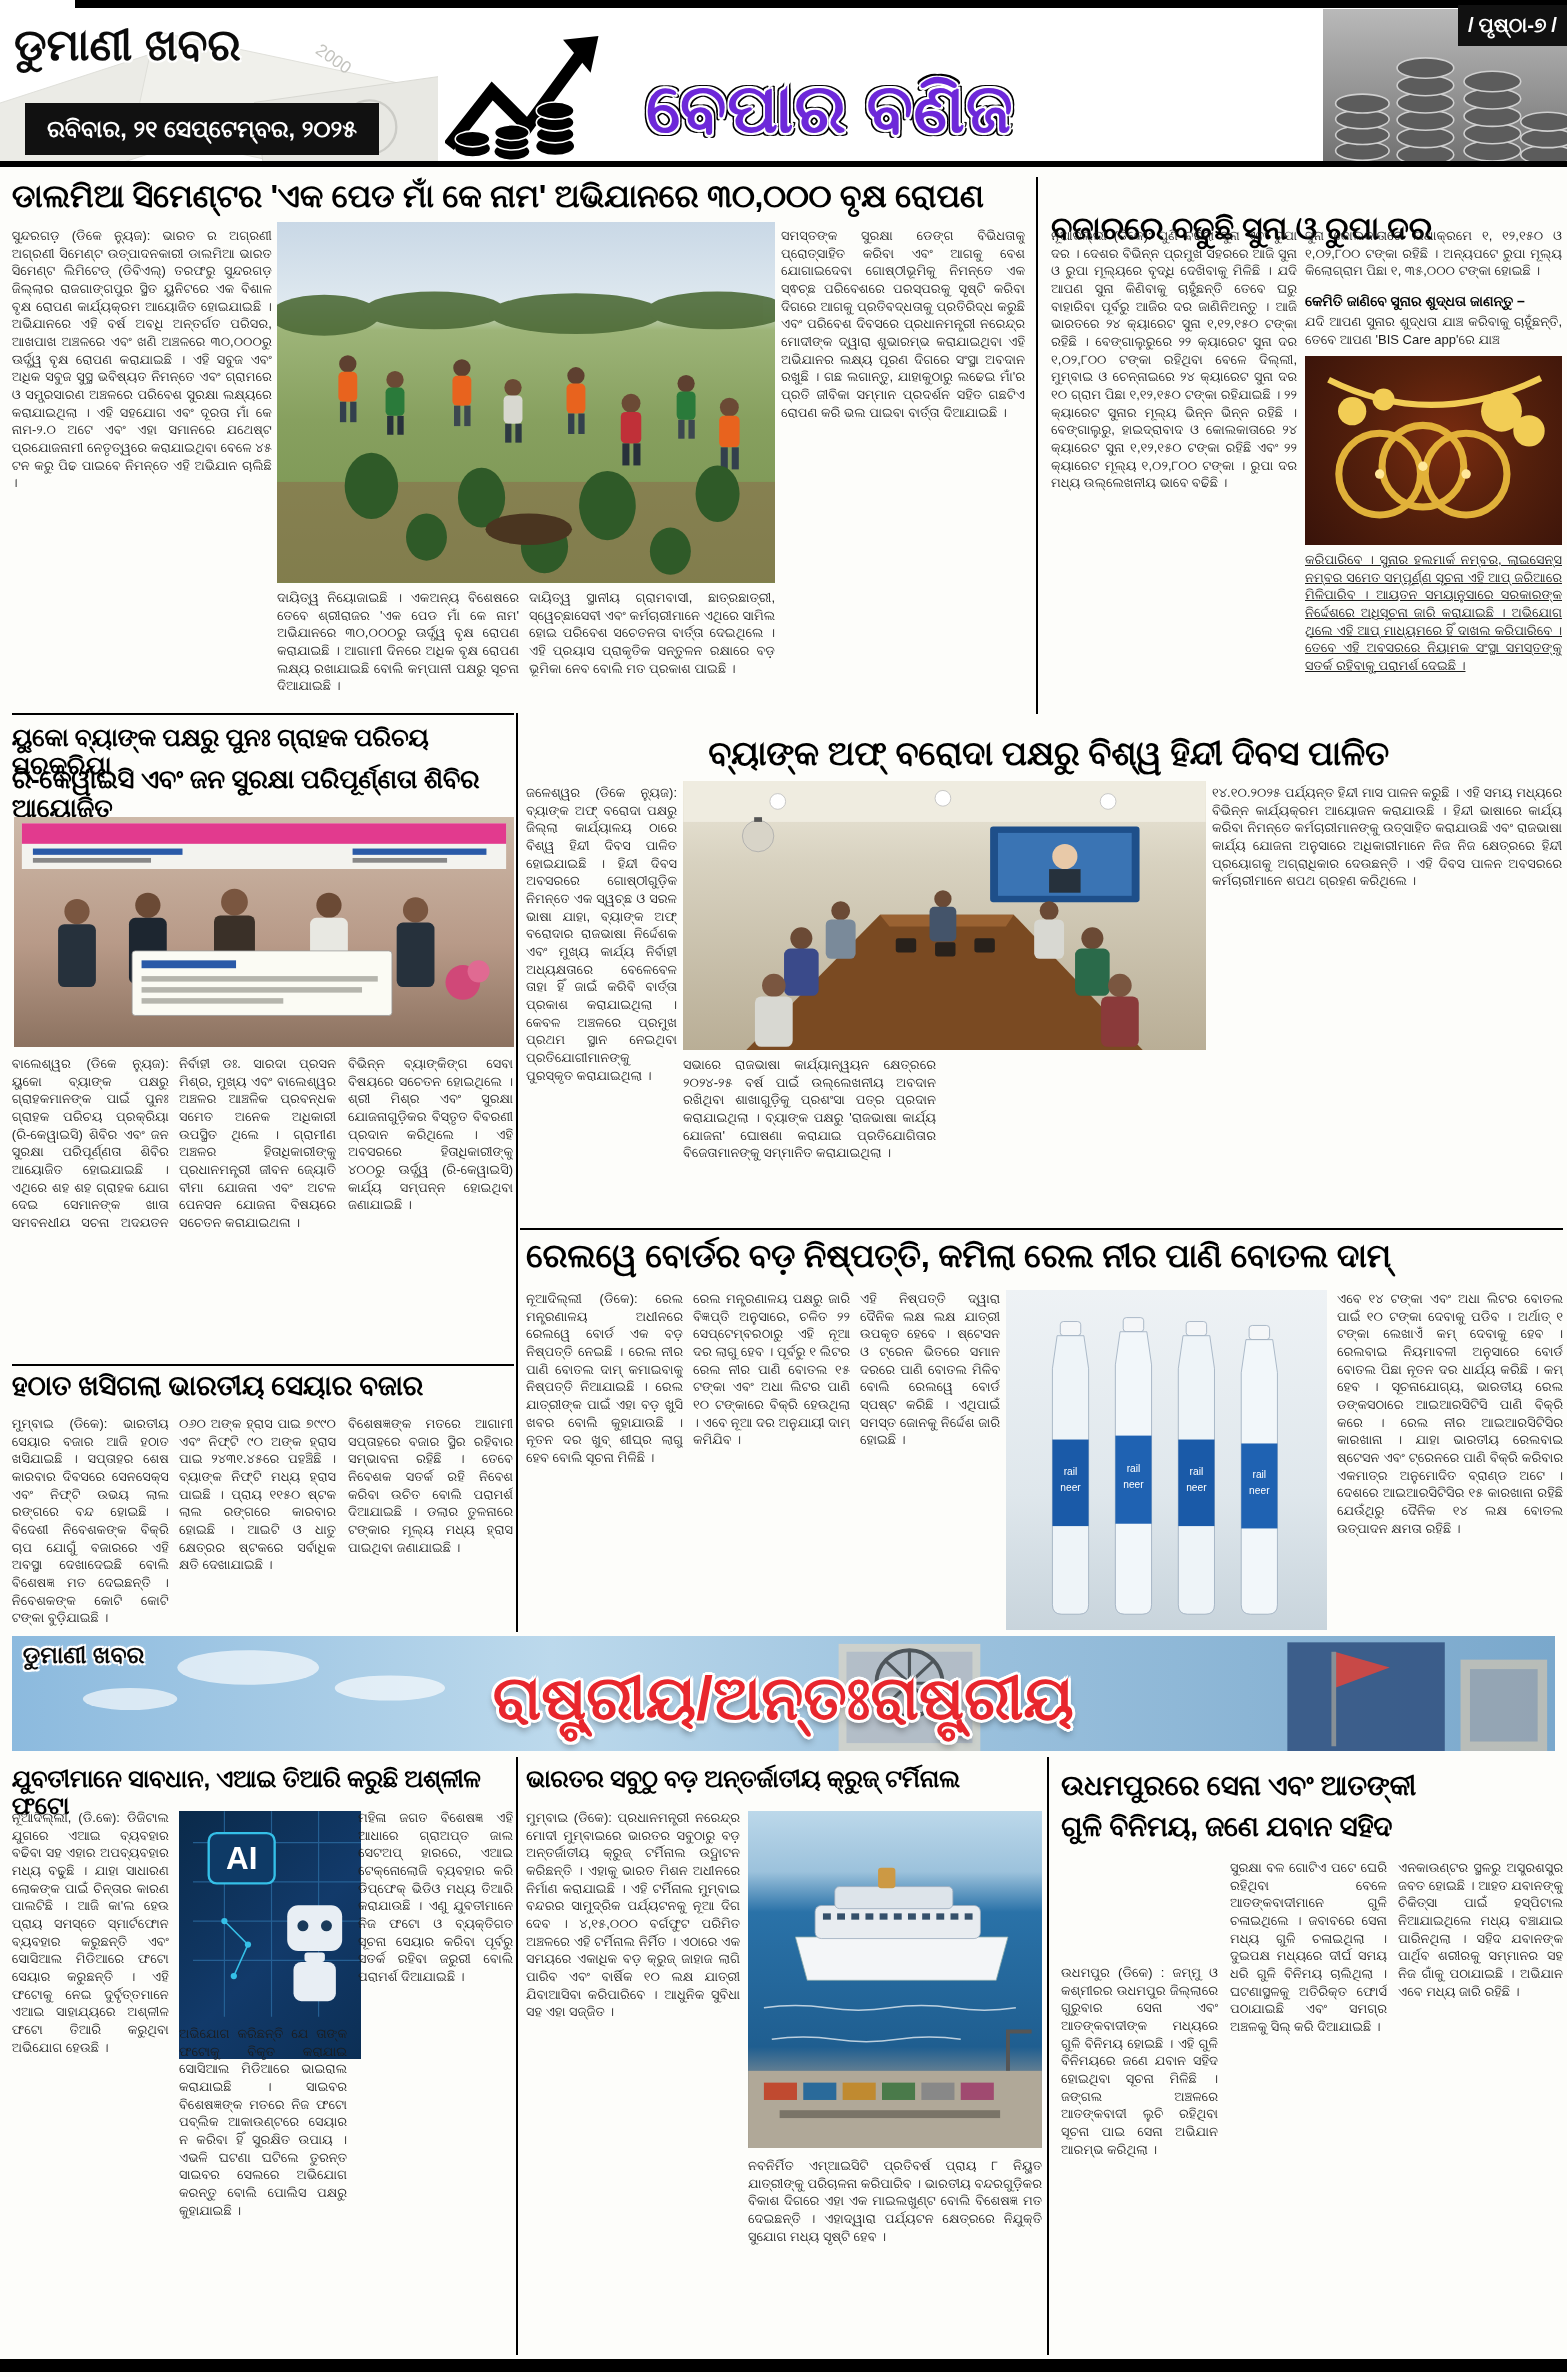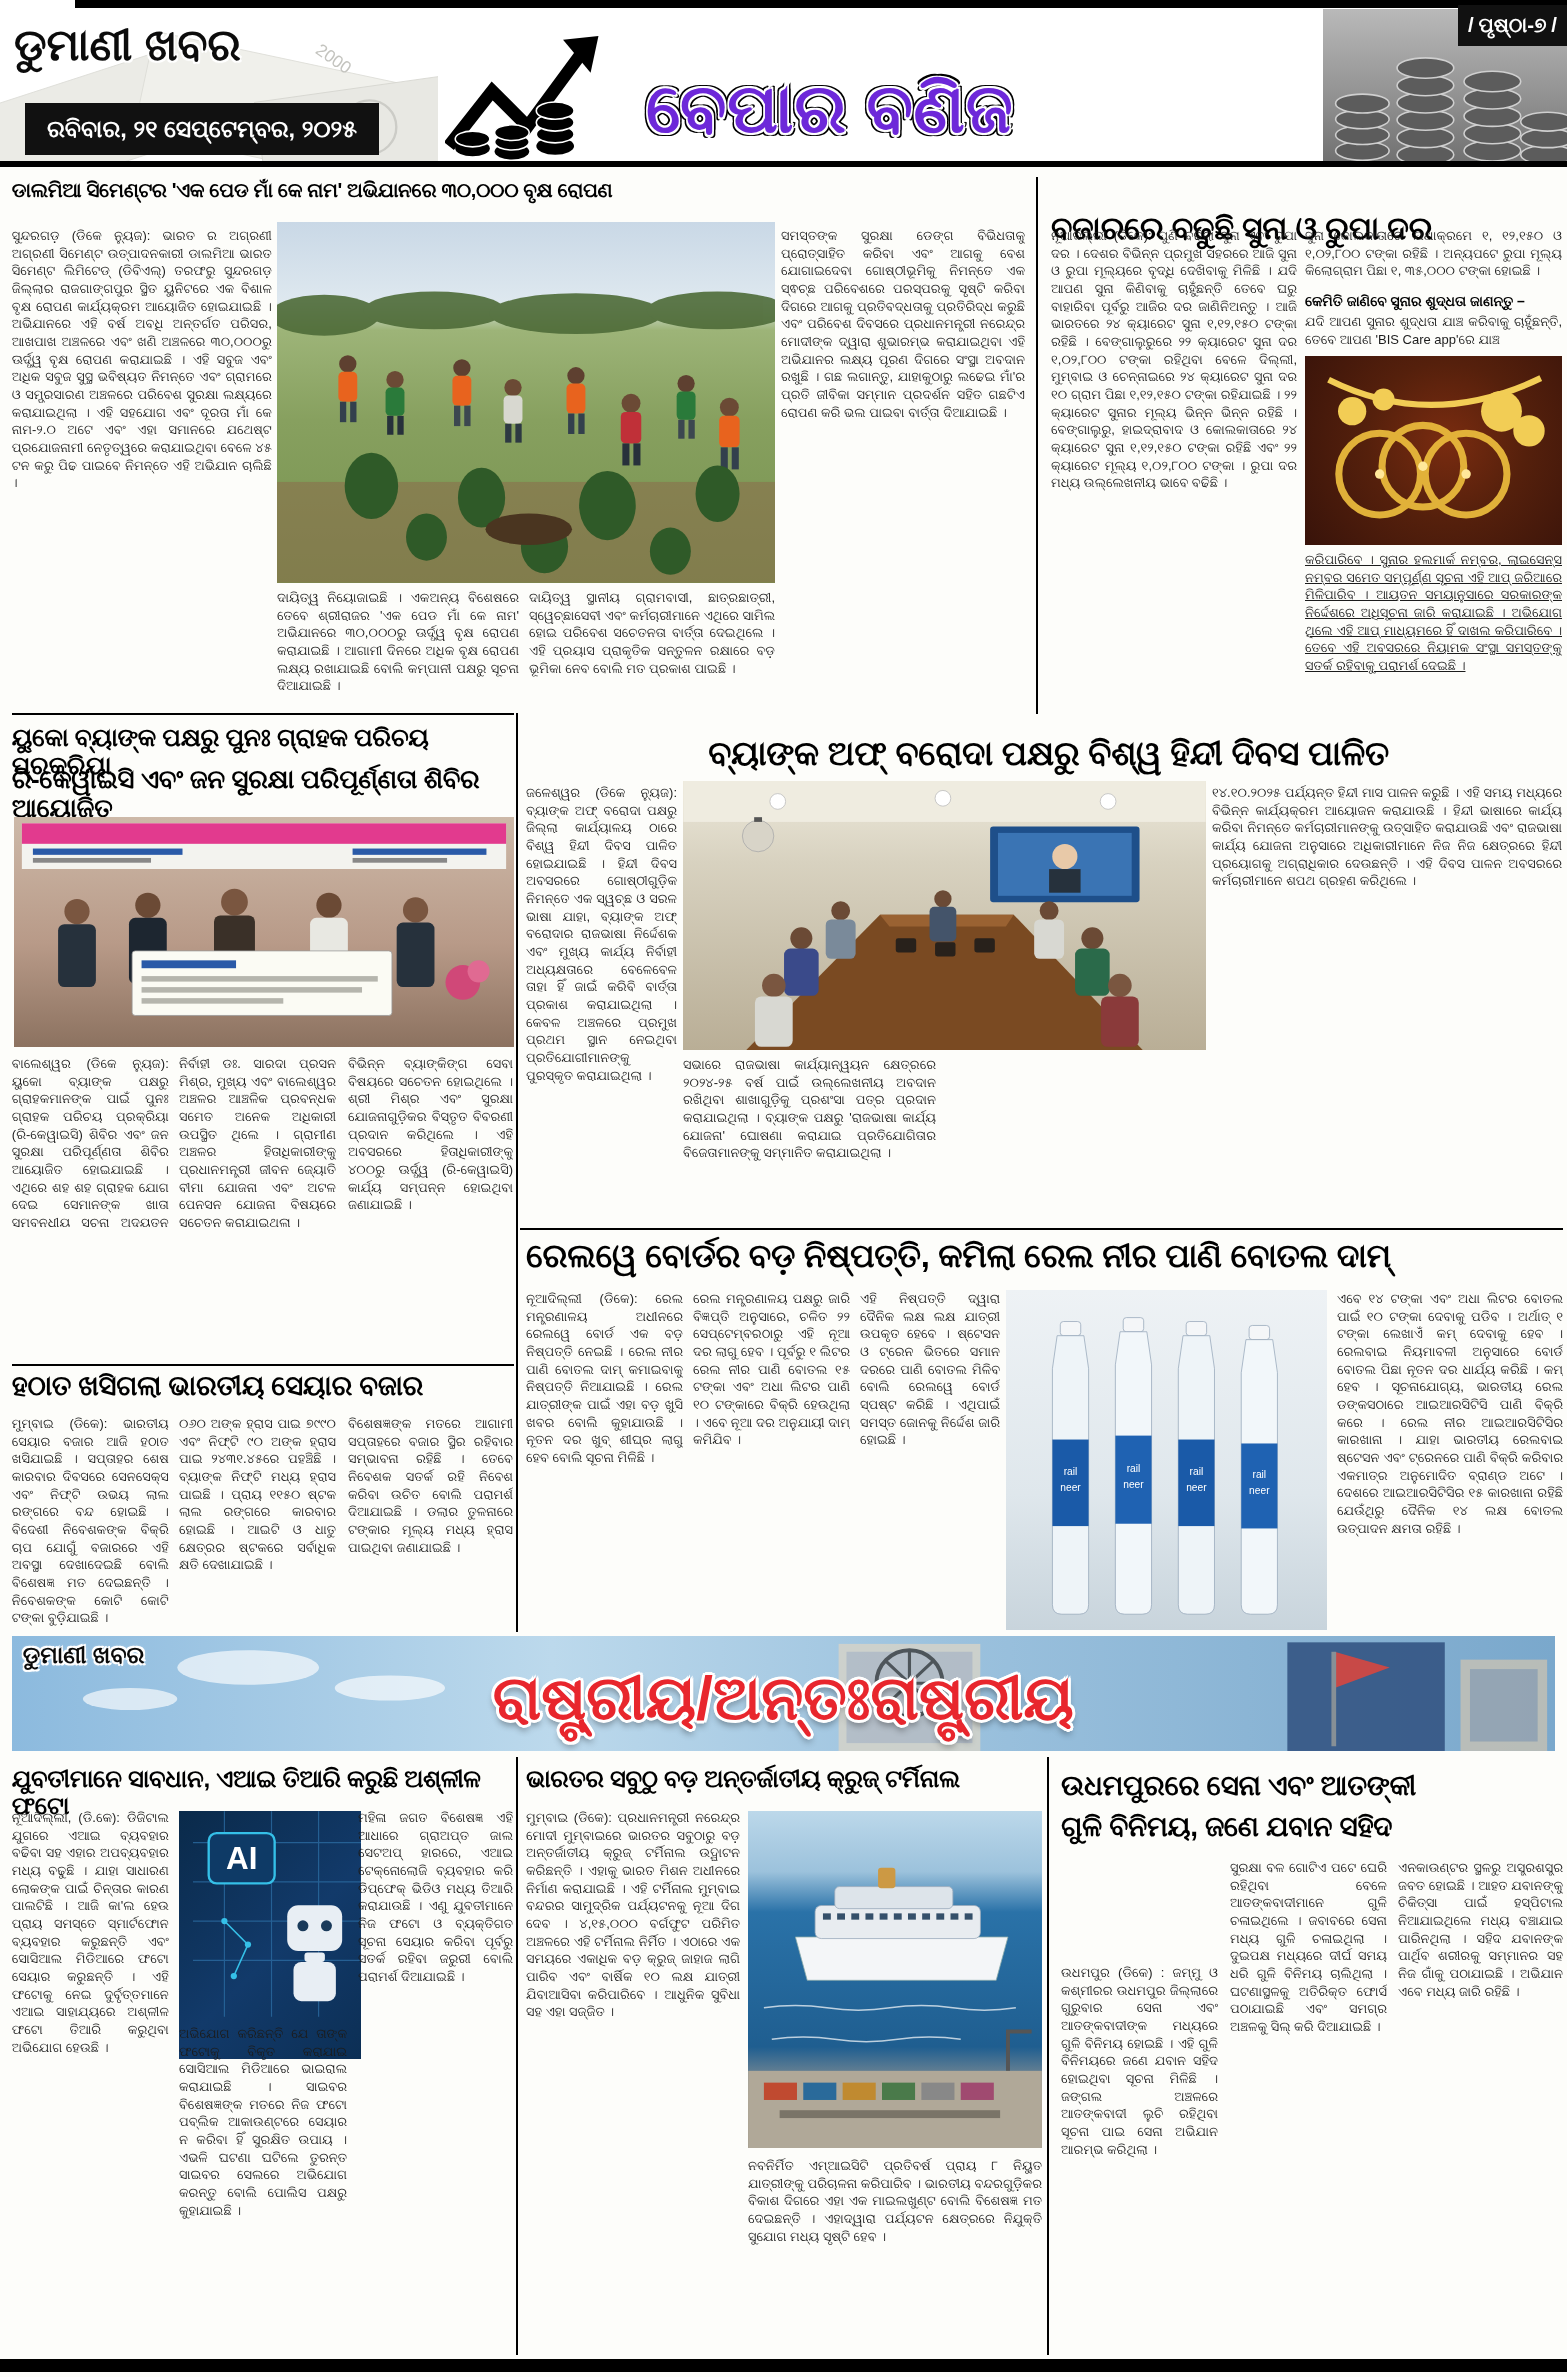--- a/index.html
+++ b/index.html
@@ -96,21 +96,21 @@
     </div>
 
     <div class="abs page-label" style="left:1458px;top:4.7px;width:109px;height:41px;">
       <span>/</span>
       <span>ପୃଷ୍ଠା-୭</span>
       <span>/</span>
     </div>
     <div class="abs rule-h" style="left:0;top:161px;width:1567px;height:6.3px;"></div>
   </div>
 
-  <div class="abs hl" style="left:11.8px;top:179px;width:1016px;font-size:20px;">ଡାଲମିଆ ସିମେଣ୍ଟର 'ଏକ ପେଡ ମାଁ କେ ନାମ' ଅଭିଯାନରେ ୩୦,୦୦୦ ବୃକ୍ଷ ରୋପଣ</div>
+  <div class="abs hl" style="left:11.8px;top:179px;width:1016px;font-size:32px;">ଡାଲମିଆ ସିମେଣ୍ଟର 'ଏକ ପେଡ ମାଁ କେ ନାମ' ଅଭିଯାନରେ ୩୦,୦୦୦ ବୃକ୍ଷ ରୋପଣ</div>
   <div class="abs bcol" style="left:11.8px;top:227px;width:260px;height:482px;">
     <span>ସୁନ୍ଦରଗଡ଼ (ଡିକେ ନ୍ୟୁଜ): ଭାରତ ର ଅଗ୍ରଣୀ ଅଗ୍ରଣୀ ସିମେଣ୍ଟ ଉତ୍ପାଦନକାରୀ ଡାଲମିଆ ଭାରତ ସିମେଣ୍ଟ ଲିମିଟେଡ୍ (ଡିବିଏଲ୍) ତରଫରୁ ସୁନ୍ଦରଗଡ଼ ଜିଲ୍ଲାର ରାଜଗାଙ୍ଗପୁର ସ୍ଥିତ ୟୁନିଟରେ ଏକ ବିଶାଳ ବୃକ୍ଷ ରୋପଣ କାର୍ଯ୍ୟକ୍ରମ ଆୟୋଜିତ ହୋଇଯାଇଛି । ଅଭିଯାନରେ ଏହି ବର୍ଷ ଅବଧି ଅନ୍ତର୍ଗତ ପରିସର, ଆଖପାଖ ଅଞ୍ଚଳରେ ଏବଂ ଖଣି ଅଞ୍ଚଳରେ ୩୦,୦୦୦ରୁ ଊର୍ଦ୍ଧ୍ୱ ବୃକ୍ଷ ରୋପଣ କରାଯାଇଛି । ଏହି ସବୁଜ ଏବଂ ଅଧିକ ସବୁଜ ସୁସ୍ଥ ଭବିଷ୍ୟତ ନିମନ୍ତେ ଏବଂ ଗ୍ରାମରେ ଓ ସମ୍ପ୍ରସାରଣ ଅଞ୍ଚଳରେ ପରିବେଶ ସୁରକ୍ଷା ଲକ୍ଷ୍ୟରେ କରାଯାଇଥିଲା । ଏହି ସହଯୋଗ ଏବଂ ଦୂରତା ମାଁ କେ ନାମ-୨.୦ ଅଟେ ଏବଂ ଏହା ସମାନରେ ଯଥେଷ୍ଟ ପ୍ରଯୋଜନାମୀ ନେତୃତ୍ୱରେ କରାଯାଇଥିବା ବେଳେ ୪୫ ଟନ କରୁ ପିଢ ପାଇବେ ନିମନ୍ତେ ଏହି ଅଭିଯାନ ଚାଲିଛି ।</span>
   </div>
   <div class="abs photo" style="left:277px;top:222px;width:498px;height:361px;background:linear-gradient(180deg,#c9d8e6 0%,#dee8ef 22%,#9db478 30%,#87a05f 55%,#77924f 100%);">
     <svg width="498" height="361" viewBox="0 0 633 458">
       <g fill="#4e6b38" opacity="0.9">
         <ellipse cx="60" cy="118" rx="70" ry="26"></ellipse>
           <ellipse cx="200" cy="112" rx="90" ry="24"></ellipse>
           <ellipse cx="380" cy="116" rx="110" ry="26"></ellipse>
           <ellipse cx="560" cy="112" rx="90" ry="24"></ellipse>

